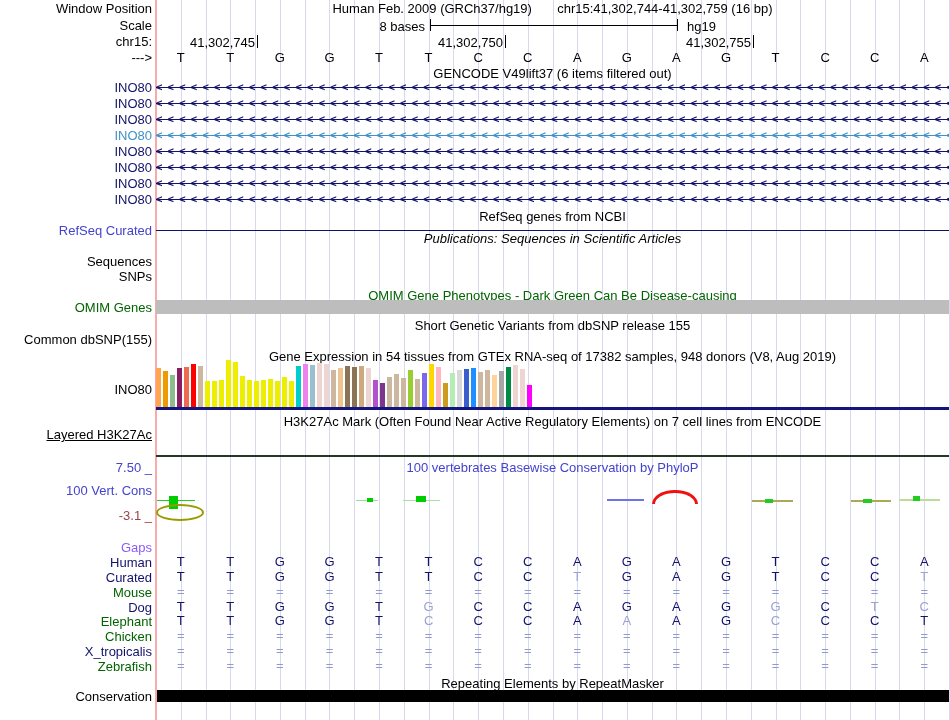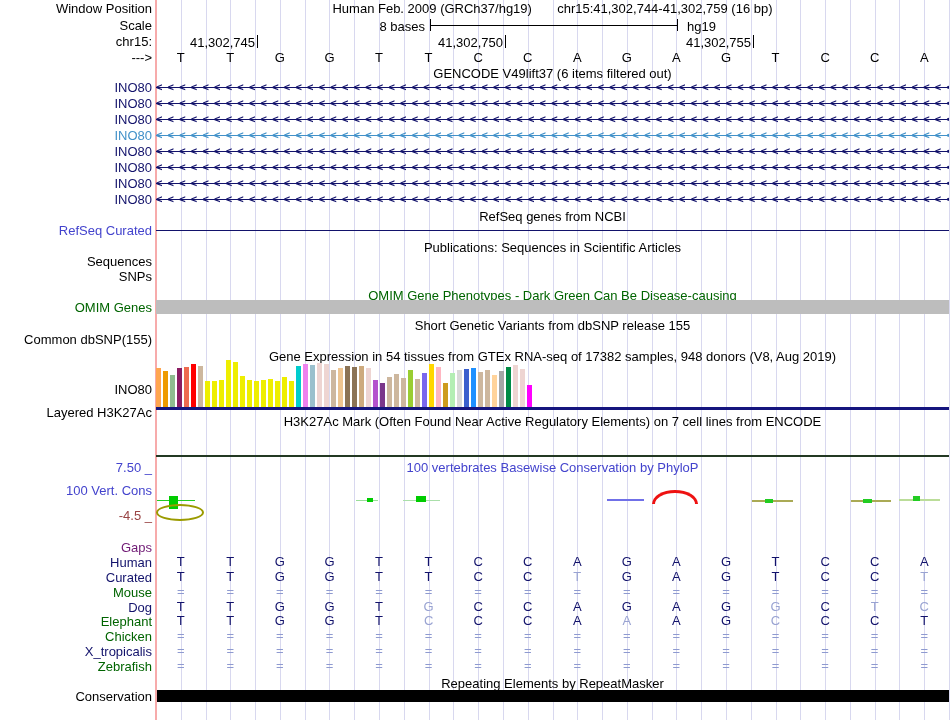--- a/index.html
+++ b/index.html
@@ -144,21 +144,21 @@
       <div class="generow" style="position: absolute; left: 156px; top: 193px; width: 793px; height: 13px; overflow: hidden;">
         <div class="ln" style="background: rgb(18, 18, 107);"></div>
         <div class="ch" style="color: rgb(18, 18, 107);">&lt;&lt;&lt;&lt;&lt;&lt;&lt;&lt;&lt;&lt;&lt;&lt;&lt;&lt;&lt;&lt;&lt;&lt;&lt;&lt;&lt;&lt;&lt;&lt;&lt;&lt;&lt;&lt;&lt;&lt;&lt;&lt;&lt;&lt;&lt;&lt;&lt;&lt;&lt;&lt;&lt;&lt;&lt;&lt;&lt;&lt;&lt;&lt;&lt;&lt;&lt;&lt;&lt;&lt;&lt;&lt;&lt;&lt;&lt;&lt;&lt;&lt;&lt;&lt;&lt;&lt;&lt;&lt;&lt;&lt;</div>
       </div>
     </div>
 
   <div class="title" style="top:210px;">RefSeq genes from NCBI</div>
   <div class="rlabel" style="top:224px;color:#4343CD;">RefSeq Curated</div>
   <div class="hline" style="top:230px;left:156px;width:793px;background:#12126B;"></div>
 
-  <div class="title" style="top:241px;">Publications: Sequences in Scientific Articles</div>
+  <div class="title" style="top:232px;font-style:italic;">Publications: Sequences in Scientific Articles</div>
   <div class="rlabel" style="top:255px;">Sequences</div>
   <div class="rlabel" style="top:270px;">SNPs</div>
 
   <div class="title" style="top:289px;color:#006400;">OMIM Gene Phenotypes - Dark Green Can Be Disease-causing</div>
   <div class="rlabel" style="top:301px;color:#006400;">OMIM Genes</div>
   <div class="abs" style="top:300px;left:156px;width:793px;height:14px;background:#BDBDBD;"></div>
 
   <div class="title" style="top:319px;">Short Genetic Variants from dbSNP release 155</div>
   <div class="rlabel" style="top:333px;">Common dbSNP(155)</div>
 
@@ -216,47 +216,47 @@
       <div title="Stomach" style="position: absolute; left: 492px; top: 375px; width: 5px; height: 32px; background: rgb(255, 211, 155);"></div>
       <div title="Testis" style="position: absolute; left: 499px; top: 371px; width: 5px; height: 36px; background: rgb(166, 166, 166);"></div>
       <div title="Thyroid" style="position: absolute; left: 506px; top: 367px; width: 5px; height: 40px; background: rgb(0, 139, 69);"></div>
       <div title="Uterus" style="position: absolute; left: 513px; top: 365px; width: 5px; height: 42px; background: rgb(238, 213, 210);"></div>
       <div title="Vagina" style="position: absolute; left: 520px; top: 369px; width: 5px; height: 38px; background: rgb(238, 213, 210);"></div>
       <div title="Whole Blood" style="position: absolute; left: 527px; top: 385px; width: 5px; height: 22px; background: rgb(255, 0, 255);"></div>
     </div>
   <div class="abs" style="top:407px;left:156px;width:793px;height:3px;background:#15157E;"></div>
 
   <div class="title" style="top:415px;">H3K27Ac Mark (Often Found Near Active Regulatory Elements) on 7 cell lines from ENCODE</div>
-  <div class="rlabel" style="top:406px;">Layered H3K27Ac</div>
+  <div class="rlabel" style="top:428px;text-decoration:underline;">Layered H3K27Ac</div>
   <div class="abs" style="top:455px;left:156px;width:793px;height:2px;background:#233923;"></div>
 
   <div class="title" style="top:461px;color:#4343CD;">100 vertebrates Basewise Conservation by PhyloP</div>
   <div class="rlabel" style="top:461px;color:#4343CD;">7.50 _</div>
   <div class="rlabel" style="top:484px;color:#4343CD;">100 Vert. Cons</div>
-  <div class="rlabel" style="top:509px;color:#994444;">-4.5 _</div>
+  <div class="rlabel" style="top:509px;color:#994444;">-3.1 _</div>
   <div>
       <div style="position: absolute; left: 157px; top: 500px; width: 38px; height: 1px; background: rgb(34, 204, 34);"></div>
       <div style="position: absolute; left: 169px; top: 496px; width: 9px; height: 13px; background: rgb(0, 204, 0);"></div>
       <div class="ellip" style="position: absolute; left: 156px; top: 504px; width: 44px; height: 13px; border-color: rgb(155, 155, 0);"></div>
       <div style="position: absolute; left: 356px; top: 500px; width: 22px; height: 1px; background: rgb(153, 221, 153);"></div>
       <div style="position: absolute; left: 367px; top: 498px; width: 6px; height: 4px; background: rgb(0, 204, 0);"></div>
       <div style="position: absolute; left: 403px; top: 500px; width: 37px; height: 1px; background: rgb(170, 223, 170);"></div>
       <div style="position: absolute; left: 416px; top: 496px; width: 10px; height: 6px; background: rgb(0, 204, 0);"></div>
       <div style="position: absolute; left: 607px; top: 499px; width: 37px; height: 2px; background: rgb(112, 112, 232);"></div>
       <div class="arch" style="position: absolute; left: 652px; top: 490px; width: 40px; height: 11px; border-color: rgb(238, 17, 17);"></div>
       <div style="position: absolute; left: 752px; top: 500px; width: 41px; height: 2px; background: rgb(170, 170, 85);"></div>
       <div style="position: absolute; left: 765px; top: 499px; width: 8px; height: 4px; background: rgb(34, 204, 34);"></div>
       <div style="position: absolute; left: 851px; top: 500px; width: 40px; height: 2px; background: rgb(170, 170, 85);"></div>
       <div style="position: absolute; left: 863px; top: 499px; width: 9px; height: 4px; background: rgb(34, 204, 34);"></div>
       <div style="position: absolute; left: 899px; top: 499px; width: 41px; height: 2px; background: rgb(187, 221, 153);"></div>
       <div style="position: absolute; left: 913px; top: 496px; width: 7px; height: 5px; background: rgb(34, 204, 34);"></div>
     </div>
 
   <div>
-      <div style="position: absolute; right: 798px; top: 540px; color: #701a75; white-space: nowrap;">Gaps</div>
+      <div style="position: absolute; right: 798px; top: 540px; color: #8b5cf6; white-space: nowrap;">Gaps</div>
       <div style="position: absolute; right: 798px; top: 555px; color: rgb(18, 18, 107); white-space: nowrap;">Human</div>
       <div class="mzcell" style="position: absolute; left: 180.781px; top: 555px; color: rgb(18, 18, 107);">T</div>
       <div class="mzcell" style="position: absolute; left: 230.344px; top: 555px; color: rgb(18, 18, 107);">T</div>
       <div class="mzcell" style="position: absolute; left: 279.906px; top: 555px; color: rgb(18, 18, 107);">G</div>
       <div class="mzcell" style="position: absolute; left: 329.469px; top: 555px; color: rgb(18, 18, 107);">G</div>
       <div class="mzcell" style="position: absolute; left: 379.031px; top: 555px; color: rgb(18, 18, 107);">T</div>
       <div class="mzcell" style="position: absolute; left: 428.594px; top: 555px; color: rgb(18, 18, 107);">T</div>
       <div class="mzcell" style="position: absolute; left: 478.156px; top: 555px; color: rgb(18, 18, 107);">C</div>
       <div class="mzcell" style="position: absolute; left: 527.719px; top: 555px; color: rgb(18, 18, 107);">C</div>
       <div class="mzcell" style="position: absolute; left: 577.281px; top: 555px; color: rgb(18, 18, 107);">A</div>

